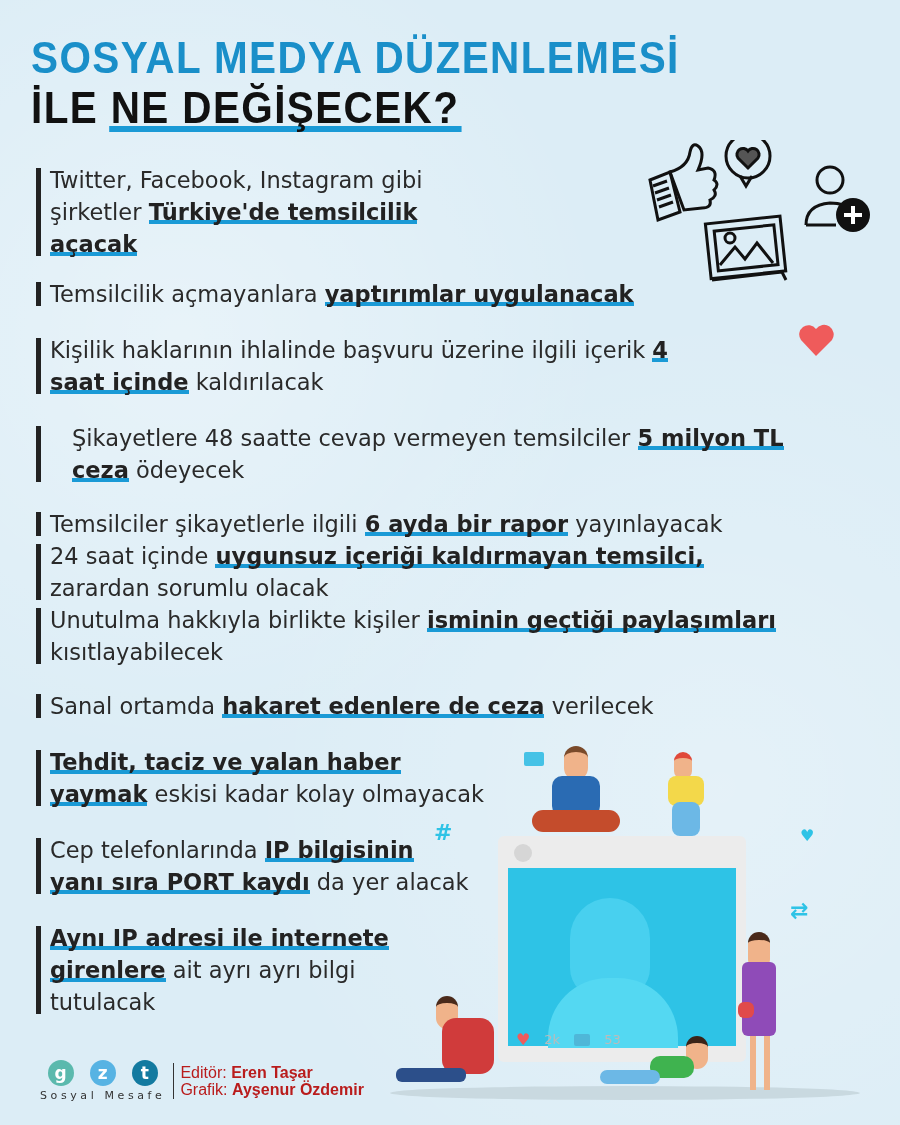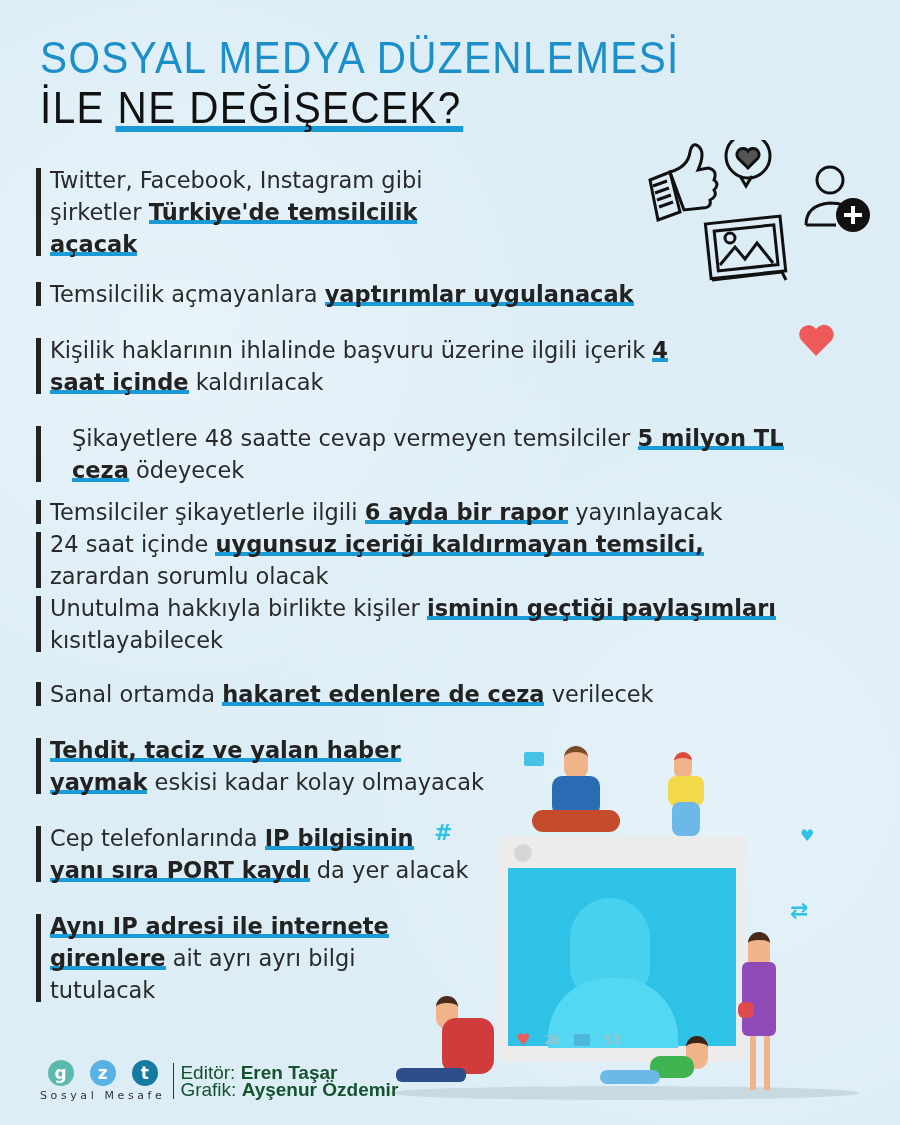--- a/index.html
+++ b/index.html
@@ -1,55 +1,55 @@
 <!DOCTYPE html>
 <html><head>
 <meta charset="utf-8">
 <style>
   html,body{margin:0;padding:0;}
   body{width:900px;height:1125px;overflow:hidden;background:#dfeef6;position:relative;font-family:"DejaVu Sans",sans-serif;}
   .bg{position:absolute;inset:0;background:
     radial-gradient(circle at 20% 30%,rgba(255,255,255,.35),transparent 40%),
     radial-gradient(circle at 80% 70%,rgba(255,255,255,.25),transparent 45%),
     #dcedf6;}
-  .title{position:absolute;left:40px;top:36px;font-family:"Liberation Sans",sans-serif;font-weight:400;line-height:1;}
+  .title{position:absolute;left:31px;top:36px;font-family:"Liberation Sans",sans-serif;font-weight:700;line-height:1;}
   .title .l1{font-size:44px;color:#1a8fc9;letter-spacing:1.5px;transform:scaleX(.92);transform-origin:left;white-space:nowrap;}
   .title .l2{font-size:44px;color:#111;letter-spacing:1.5px;margin-top:6px;transform:scaleX(.92);transform-origin:left;white-space:nowrap;}
   .title .ul{position:relative;display:inline-block;}
   .title .ul::after{content:"";position:absolute;left:-2px;right:-2px;bottom:-2px;height:6px;background:#1a9ad6;z-index:-1;}
   .items{position:absolute;left:36px;top:164px;width:780px;}
   .item{position:relative;padding-left:14px;margin-bottom:0;font-size:22.5px;color:#2a2a2a;line-height:32px;font-family:"DejaVu Sans",sans-serif;}
   .item::before{content:"";position:absolute;left:0;top:4px;bottom:4px;width:5px;background:#222;}
   .item b{font-weight:700;color:#222;background:linear-gradient(transparent 82%,#1a9ad6 82%,#1a9ad6 96%,transparent 96%);}
   .icons{position:absolute;}
   .footer{position:absolute;left:40px;top:1060px;display:flex;align-items:center;}
   .logo{display:flex;flex-direction:column;align-items:center;}
   .circles{display:flex;gap:16px;}
   .c{width:26px;height:26px;border-radius:50%;color:#fff;font-weight:700;font-size:17px;display:flex;align-items:center;justify-content:center;font-family:"DejaVu Sans",sans-serif;}
   .tag{font-size:11px;letter-spacing:3.6px;color:#333;margin-top:3px;}
   .sep{width:1px;height:36px;background:#333;margin:0 6px 0 8px;}
-  .credits{font-family:"Liberation Sans",sans-serif;font-size:19px;color:#14532d;line-height:17px;}
+  .credits{font-family:"Liberation Sans",sans-serif;font-size:16px;color:#b91c1c;line-height:17px;}
   .credits b{font-weight:700;}
 </style>
 </head>
 <body>
 
 <div class="bg"></div>
 
 <div class="title">
   <div class="l1">SOSYAL MEDYA DÜZENLEMESİ</div>
   <div class="l2"><span>İLE </span><span class="ul">NE DEĞİŞECEK?</span></div>
 </div>
 
 <div class="items" id="items">
     <div class="item" style="margin-top: 0px; max-width: 400px;"><span>Twitter, Facebook, Instagram gibi şirketler </span><b>Türkiye'de temsilcilik açacak</b></div>
     <div class="item" style="margin-top: 18px; max-width: 620px;"><span>Temsilcilik açmayanlara </span><b>yaptırımlar uygulanacak</b></div>
     <div class="item" style="margin-top: 24px; max-width: 660px;"><span>Kişilik haklarının ihlalinde başvuru üzerine ilgili içerik </span><b>4 saat içinde</b><span> kaldırılacak</span></div>
     <div class="item" style="margin-top: 24px; max-width: 740px; padding-left: 36px;"><span>Şikayetlere 48 saatte cevap vermeyen temsilciler </span><b>5 milyon TL ceza</b><span> ödeyecek</span></div>
-    <div class="item" style="margin-top: 10px; max-width: 740px;"><span>Temsilciler şikayetlerle ilgili </span><b>6 ayda bir rapor</b><span> yayınlayacak</span></div>
+    <div class="item" style="margin-top: 22px; max-width: 740px;"><span>Temsilciler şikayetlerle ilgili </span><b>6 ayda bir rapor</b><span> yayınlayacak</span></div>
     <div class="item" style="max-width: 700px;"><span>24 saat içinde </span><b>uygunsuz içeriği kaldırmayan temsilci,</b><span> zarardan sorumlu olacak</span></div>
     <div class="item" style="max-width: 740px;"><span>Unutulma hakkıyla birlikte kişiler </span><b>isminin geçtiği paylaşımları</b><span> kısıtlayabilecek</span></div>
     <div class="item" style="margin-top: 22px; max-width: 740px;"><span>Sanal ortamda </span><b>hakaret edenlere de ceza</b><span> verilecek</span></div>
     <div class="item" style="margin-top: 24px; max-width: 440px;"><b>Tehdit, taciz ve yalan haber yaymak</b><span> eskisi kadar kolay olmayacak</span></div>
     <div class="item" style="margin-top: 24px; max-width: 420px;"><span>Cep telefonlarında </span><b>IP bilgisinin yanı sıra PORT kaydı</b><span> da yer alacak</span></div>
     <div class="item" style="margin-top: 24px; max-width: 340px;"><b>Aynı IP adresi ile internete girenlere</b><span> ait ayrı ayrı bilgi tutulacak</span></div>
   </div>
 
 <svg class="icons" style="left:620px;top:140px" width="260" height="160">
   <g fill="none" stroke="#111" stroke-width="3">

